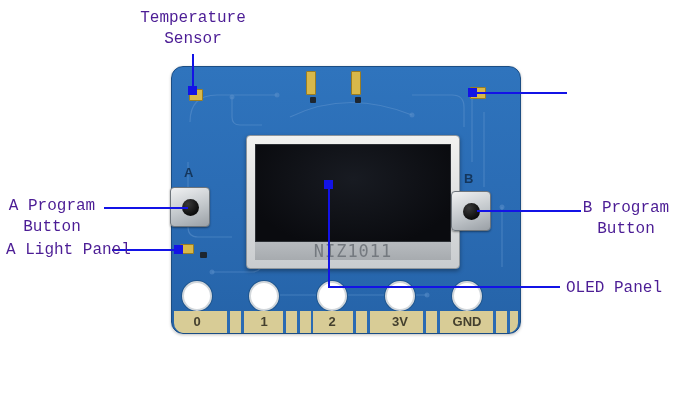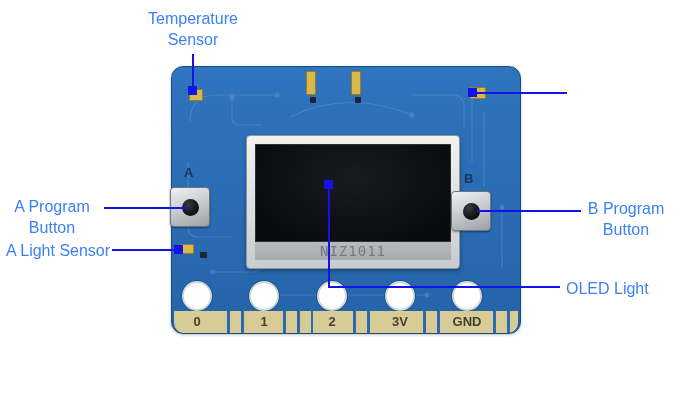--- a/index.html
+++ b/index.html
@@ -25,21 +25,21 @@
 
   
   .oled{position:absolute;left:74px;top:68px;width:196px;
         background:linear-gradient(180deg,#f2f2f0,#c9cccf);
         border:1px solid #8f969c;border-radius:4px;padding:8px 8px 0 8px;
         box-shadow:0 2px 4px rgba(0,0,0,.35);}
   .oled-screen{width:100%;height:98px;background:radial-gradient(ellipse at 50% 35%,#181b22 0%,#0a0b0f 80%);
                border:1px solid #2c2f34;box-sizing:border-box;}
   .oled-band{height:18px;margin:0 -0px;background:linear-gradient(180deg,#b7bbbf,#a7abaf);
              display:flex;align-items:center;justify-content:center;
-             font-family:"DejaVu Sans Mono",monospace;font-size:14px;letter-spacing:1px;color:#74797f;}
+             font-family:"DejaVu Sans Mono",monospace;font-size:17px;letter-spacing:1px;color:#74797f;}
   .oled-foot{height:8px;}
 
   
   .pushbtn{position:absolute;width:38px;height:38px;border-radius:4px;
            background:linear-gradient(160deg,#f0f1f2 0%,#c2c7cb 55%,#9aa0a6 100%);
            border:1px solid #6e757c;box-shadow:0 1px 2px rgba(0,0,0,.4);}
   .btn-a{left:-2px;top:120px;}
   .btn-b{left:279px;top:124px;}
   .btn-cap{position:absolute;left:50%;top:50%;width:17px;height:17px;margin:-8.5px 0 0 -8.5px;
            border-radius:50%;background:radial-gradient(circle at 35% 30%,#3a3a3a 0%,#0c0c0c 70%);}
@@ -69,21 +69,21 @@
   .ln-bprog{left:477px;top:210px;width:104px;height:2px;}
   .ln-oled-v{left:328px;top:184px;width:2px;height:104px;}
   .ln-oled-h{left:328px;top:286px;width:232px;height:2px;}
 
   .mk{position:absolute;width:9px;height:9px;background:#1313e6;}
   .mk-temp{left:188px;top:86px;}
   .mk-blight{left:468px;top:88px;}
   .mk-alight{left:174px;top:245px;}
   .mk-oled{left:324px;top:180px;}
 
-  .ann-label{position:absolute;font-size:16px;line-height:21px;color:#3b82f6;white-space:pre-line;}
+  .ann-label{position:absolute;font-size:16px;line-height:21px;color:#4c1d95;white-space:pre-line;font-family:Liberation Mono, monospace;}
   .lbl-temp{left:117px;top:8px;width:152px;text-align:center;}
   .lbl-blight{left:572px;top:83px;}
   .lbl-aprog{left:2px;top:196px;width:100px;text-align:center;}
   .lbl-alight{left:6px;top:240px;}
   .lbl-bprog{left:572px;top:198px;width:108px;text-align:center;}
   .lbl-oled{left:566px;top:278px;}
 </style>
 </head>
 <body>
 
@@ -167,18 +167,18 @@
 
   <div class="mk mk-temp"></div>
   <div class="mk mk-blight"></div>
   <div class="mk mk-alight"></div>
   <div class="mk mk-oled"></div>
 
   <div class="ann-label lbl-temp">Temperature
 Sensor</div>
   <div class="ann-label lbl-aprog">A Program
 Button</div>
-  <div class="ann-label lbl-alight">A Light Sensor</div>
+  <div class="ann-label lbl-alight">A Light Panel</div>
   <div class="ann-label lbl-bprog">B Program
 Button</div>
-  <div class="ann-label lbl-oled">OLED Light</div>
+  <div class="ann-label lbl-oled">OLED Panel</div>
 
 </div>
 
 </body></html>

